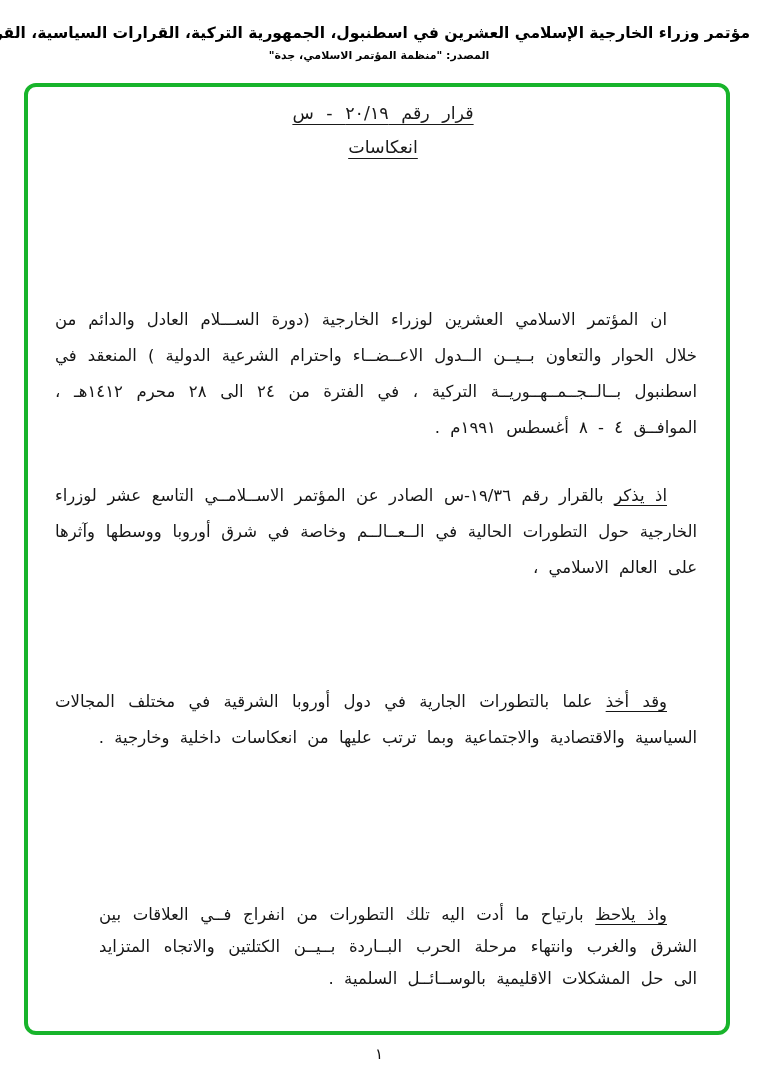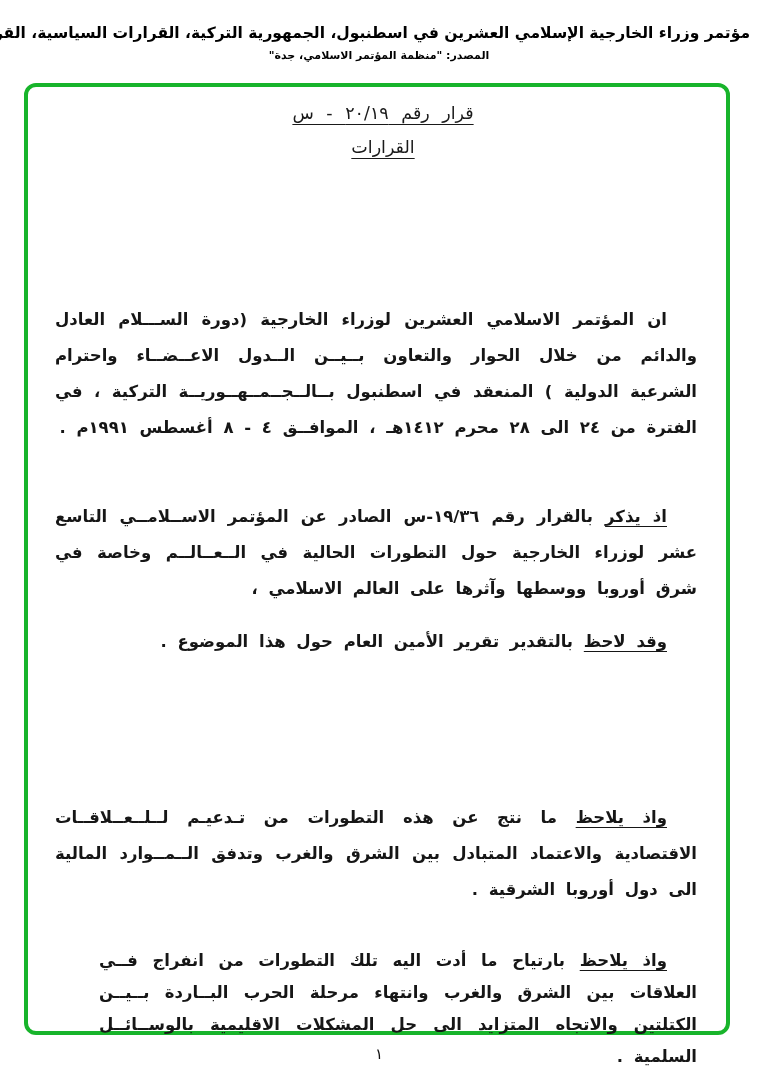--- a/index.html
+++ b/index.html
@@ -61,32 +61,31 @@
   .para {
     position: absolute;
     right: 29px; left: 27px;
     direction: rtl;
     text-align: justify;
     font-size: 16.5px;
     line-height: 36px;
     word-spacing: 5px;
     color: #161616;
     text-indent: 30px;
-    font-weight: bold;
   }
   .para .lead {
     text-decoration: underline;
     text-underline-offset: 4px;
   }
   .p1 { top: 215px; }
-  .p2 { top: 412px; }
+  .p2 { top: 391px; }
   .p3 { top: 537px; }
   .p4 { top: 597px; }
   .p5 { top: 713px; }
-  .p6 { top: 858px; line-height: 32px; margin-left: 44px; }
+  .p6 { top: 812px; line-height: 32px; margin-left: 44px; }
   
   .page-num {
     position: absolute;
     top: 1045px; left: 0; right: 0;
     text-align: center;
     font-size: 15px;
     color: #111;
   }
 </style>
 </head>
@@ -96,31 +95,30 @@
 
   <div class="cite">
     <div class="cite-line1">مؤتمر وزراء الخارجية الإسلامي العشرين في اسطنبول، الجمهورية التركية، القرارات السياسية، القرار الرقم ٢٠/١٩-س</div>
     <div class="cite-line2">المصدر:  "منظمة المؤتمر الاسلامي، جدة"</div>
   </div>
 
   <div class="frame">
 
     <div class="doc-title">
       <div class="t-line"><span>قرار رقم ٢٠/١٩ - س</span></div>
-      <div class="t-line"><span>القرارات</span></div>
+      <div class="t-line"><span>انعكاسات</span></div>
     </div>
 
     <div class="para p1"><span class="lead"></span><span>ان المؤتمر الاسلامي العشرين لوزراء الخارجية (دورة الســـلام العادل والدائم من خلال الحوار والتعاون بــيــن الــدول الاعــضــاء واحترام الشرعية الدولية ) المنعقد في اسطنبول بــالــجــمــهــوريــة التركية ، في الفترة من ٢٤ الى ٢٨ محرم ١٤١٢هـ ، الموافــق ٤ - ٨ أغسطس ١٩٩١م .</span></div>
 
     <div class="para p2"><span class="lead">اذ يذكر</span><span> بالقرار رقم ١٩/٣٦-س الصادر عن المؤتمر الاســلامــي التاسع عشر لوزراء الخارجية حول التطورات الحالية في الــعــالــم وخاصة في شرق أوروبا ووسطها وآثرها على العالم الاسلامي ،</span></div>
 
-    <div class="para p3"><span class="lead">وقد لاحظ</span><span> بالتقدير تقرير الأمين العام حول هذا الموضوع .</span></div>
 
+    <div class="para p4"><span class="lead">وقد أخذ</span><span> علما بالتطورات الجارية في دول أوروبا الشرقية في مختلف المجالات السياسية والاقتصادية والاجتماعية وبما ترتب عليها من انعكاسات داخلية وخارجية .</span></div>
 
-    <div class="para p5"><span class="lead">واذ يلاحظ</span><span> ما نتج عن هذه التطورات من تـدعيـم لــلــعــلاقــات الاقتصادية والاعتماد المتبادل بين الشرق والغرب وتدفق الــمــوارد المالية الى دول أوروبا الشرقية .</span></div>
 
     <div class="para p6"><span class="lead">واذ يلاحظ</span><span> بارتياح ما أدت اليه تلك التطورات من انفراج فــي العلاقات بين الشرق والغرب وانتهاء مرحلة الحرب البــاردة بــيــن الكتلتين والاتجاه المتزايد الى حل المشكلات الاقليمية بالوســائــل السلمية .</span></div>
 
   </div>
 
   <div class="page-num">١</div>
 
 </div>
 
 </body></html>

